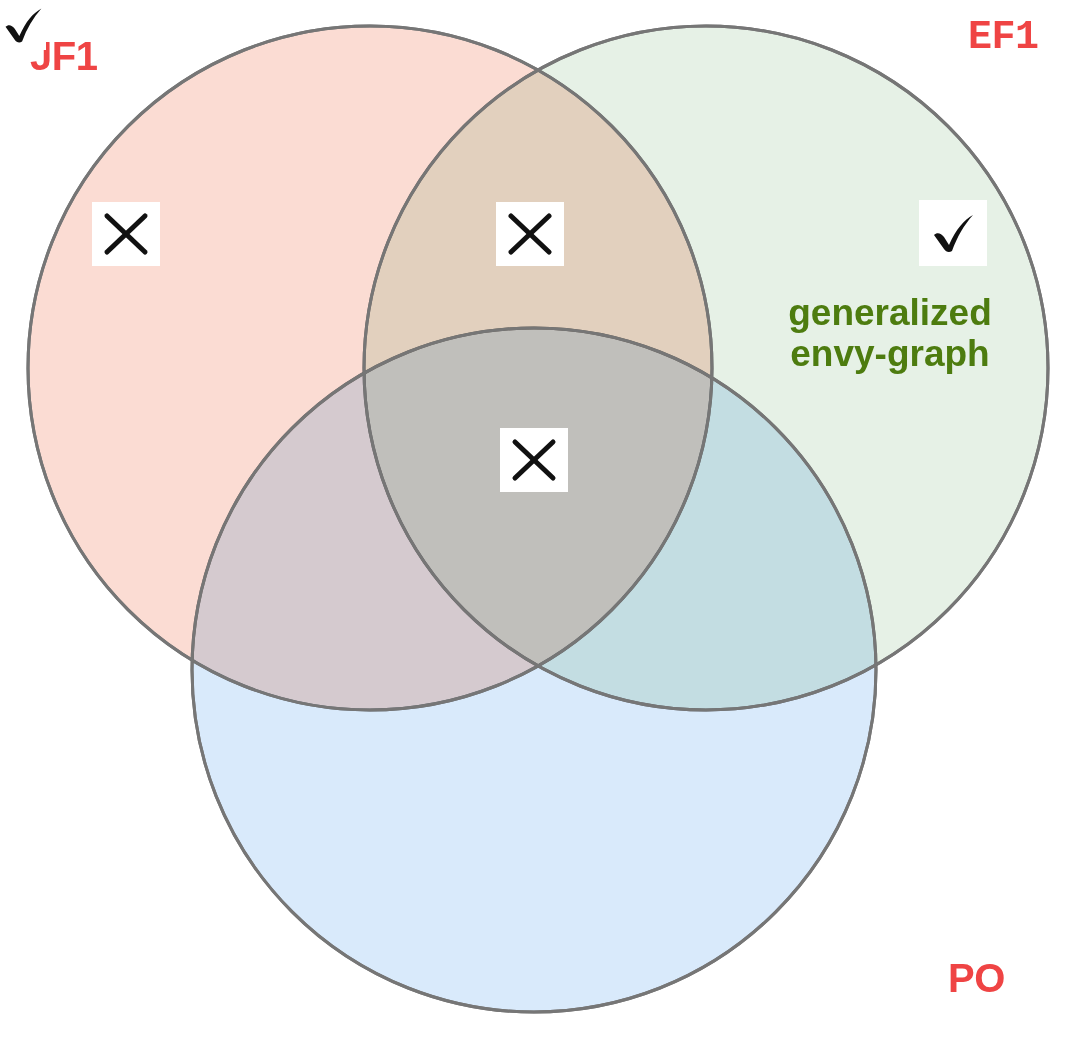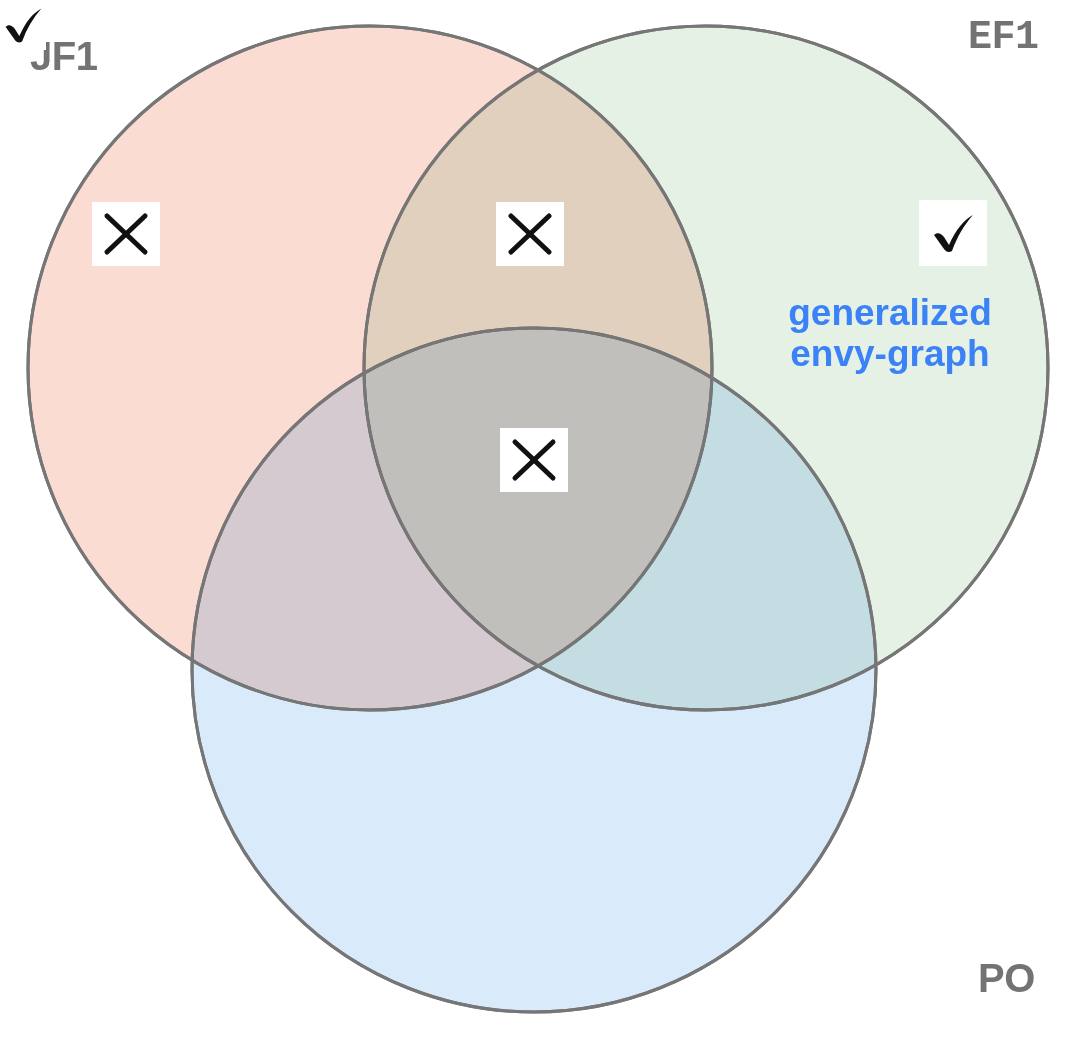--- a/index.html
+++ b/index.html
@@ -31,36 +31,36 @@
     height: 1042px;
   }
 
   
   .set-label {
     position: absolute;
     font-family: "Liberation Sans", sans-serif;
     font-weight: bold;
     font-size: 40px;
     letter-spacing: -0.5px;
-    color: #737373;
+    color: #ef4444;
     white-space: nowrap;
     line-height: 1;
   }
   #label-jf1 { left: 30px;  top: 36px; }
   #label-ef1 { left: 968px; top: 18px; font-family: Liberation Mono, monospace; }
-  #label-po  { left: 978px; top: 958px; }
+  #label-po  { left: 948px; top: 958px; }
 
   
   .algo-label {
     position: absolute;
     font-family: "Liberation Sans", sans-serif;
     font-weight: bold;
     font-size: 37px;
     line-height: 1.12;
-    color: #3b82f6;
+    color: #4d7c0f;
     text-align: center;
     white-space: pre-line;
   }
   #algo-envy-graph {
     left: 740px;
     top: 292px;
     width: 300px;
   }
   #algo-leximin {
     left: 400px;

